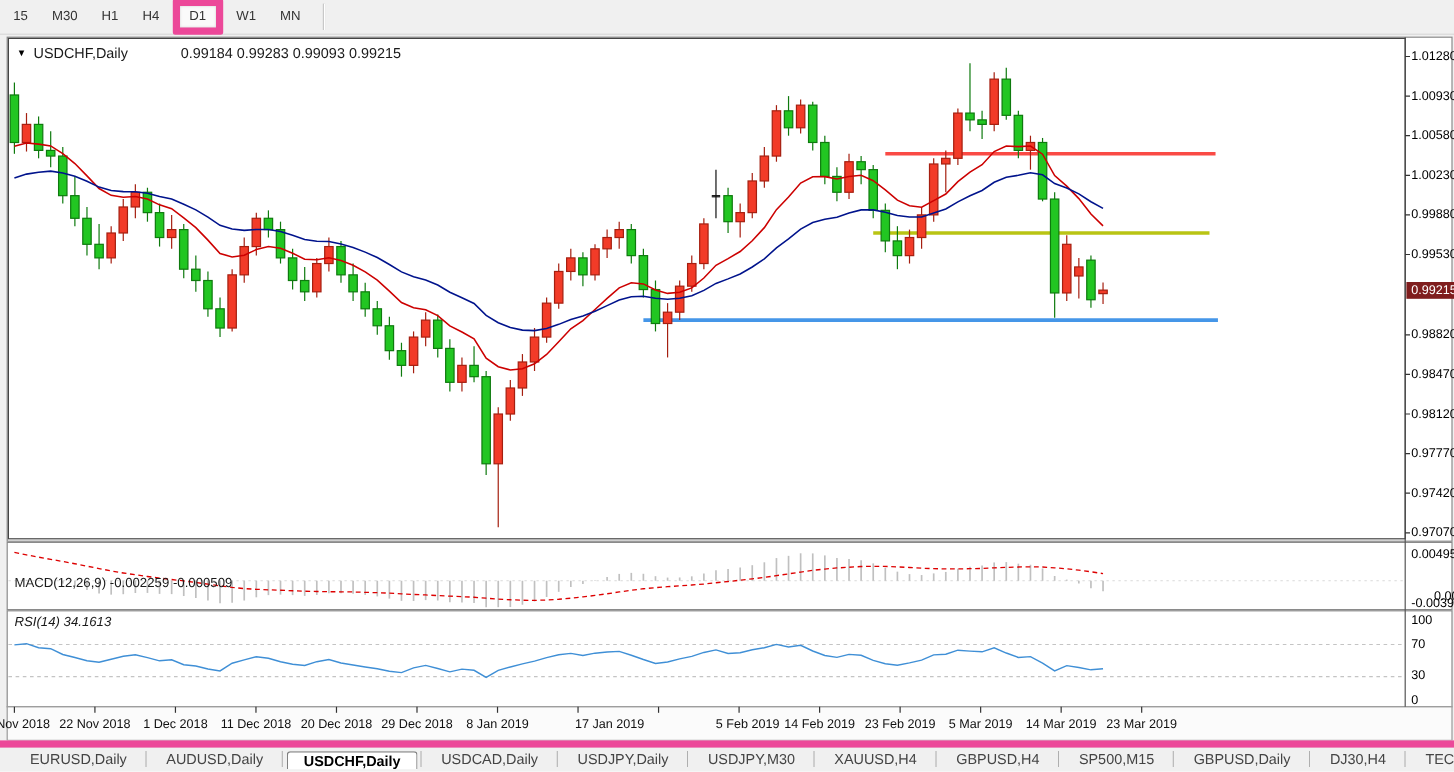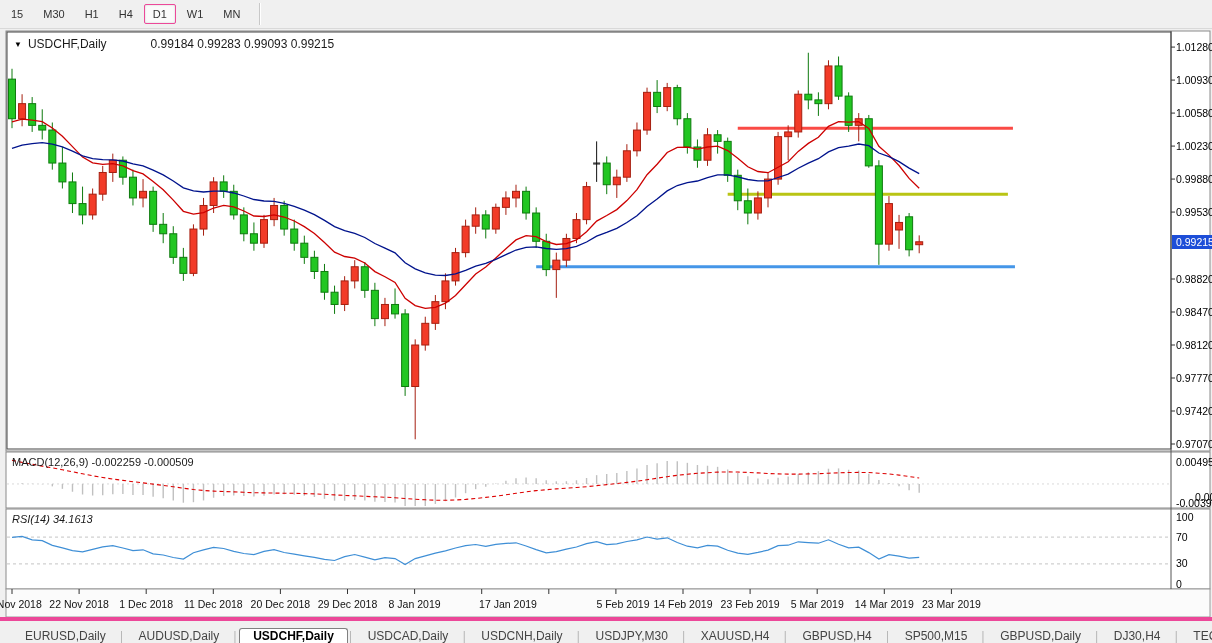--- a/index.html
+++ b/index.html
@@ -13,50 +13,50 @@
   #toolbar{
     position:absolute;left:0;top:0;width:1212px;height:29px;
     background:#f0f0f0;border-bottom:1px solid #d9d9d9;
     display:flex;align-items:center;gap:2px;padding-left:2px;box-sizing:border-box;
   }
   .tf-btn{
     font-size:11px;color:#333;padding:3px 8px;border:1px solid transparent;
     border-radius:2px;cursor:default;line-height:12px;
   }
   .tf-btn.active{
-    background:#fafafa;border:1px solid #ec4899;box-shadow:inset 0 0 2px #cccccc;
+    background:#fafafa;border:6px solid #ec4899;box-shadow:inset 0 0 2px #cccccc;
   }
   .tb-sep{width:1px;height:22px;background:#c8c8c8;margin-left:8px;border-right:1px solid #ffffff;}
   
   #chart-svg{position:absolute;left:0;top:0;}
   
   .ovl{position:absolute;white-space:nowrap;}
   #chart-title{left:14px;top:37px;font-size:12px;color:#1a1a1a;}
   #chart-title .tri{font-size:8px;vertical-align:1px;color:#000;margin-right:6px;}
   #chart-title .num{margin-left:8px;padding-left:36px;}
   #macd-label,#rsi-label{font-size:11px;color:#1a1a1a;}
-  #macd-label{left:12px;top:456px;text-align:right;}
+  #macd-label{left:12px;top:480px;text-align:right;}
   #rsi-label{left:12px;top:513px;font-style:italic;}
   .axis-label{
     position:absolute;left:1176px;font-size:10.5px;color:#000;line-height:11px;
   }
   #price-tag{
     position:absolute;left:1172px;width:40px;top:235px;height:14px;
-    background:#1d4ed8;color:#fff;font-size:10.5px;line-height:14px;padding-left:4px;
+    background:#7f1d1d;color:#fff;font-size:10.5px;line-height:14px;padding-left:4px;
     box-sizing:border-box;
   }
   .date-label{
     position:absolute;top:598px;width:90px;margin-left:-45px;text-align:center;
     font-size:10.5px;color:#111;
   }
   
   #tabbar{
     position:absolute;left:0;top:617px;width:1212px;height:26px;
-    background:#f0f0f0;border-top:4px solid #ec4899;
-    display:flex;align-items:flex-end;padding-left:12px;box-sizing:border-box;
+    background:#f0f0f0;border-top:6px solid #ec4899;
+    display:flex;align-items:center;padding-left:12px;box-sizing:border-box;
     overflow:hidden;
   }
   .tab{
     font-size:12px;color:#444;display:flex;align-items:center;
     padding:0 13px;cursor:default;
   }
   .tab.active{
     background:#ffffff;color:#000;border:1px solid #808080;border-bottom:none;
     border-radius:3px 3px 0 0;margin-top:1px;font-weight:bold;
   }
@@ -456,21 +456,21 @@
 
 <div id="tabbar">
     <div class="tab">EURUSD,Daily</div>
     <span class="tab-sep">│</span>
     <div class="tab">AUDUSD,Daily</div>
     <span class="tab-sep">│</span>
     <div class="tab active">USDCHF,Daily</div>
     <span class="tab-sep">│</span>
     <div class="tab">USDCAD,Daily</div>
     <span class="tab-sep">│</span>
-    <div class="tab">USDCNH,Daily</div>
+    <div class="tab">USDJPY,Daily</div>
     <span class="tab-sep">│</span>
     <div class="tab">USDJPY,M30</div>
     <span class="tab-sep">│</span>
     <div class="tab">XAUUSD,H4</div>
     <span class="tab-sep">│</span>
     <div class="tab">GBPUSD,H4</div>
     <span class="tab-sep">│</span>
     <div class="tab">SP500,M15</div>
     <span class="tab-sep">│</span>
     <div class="tab">GBPUSD,Daily</div>

